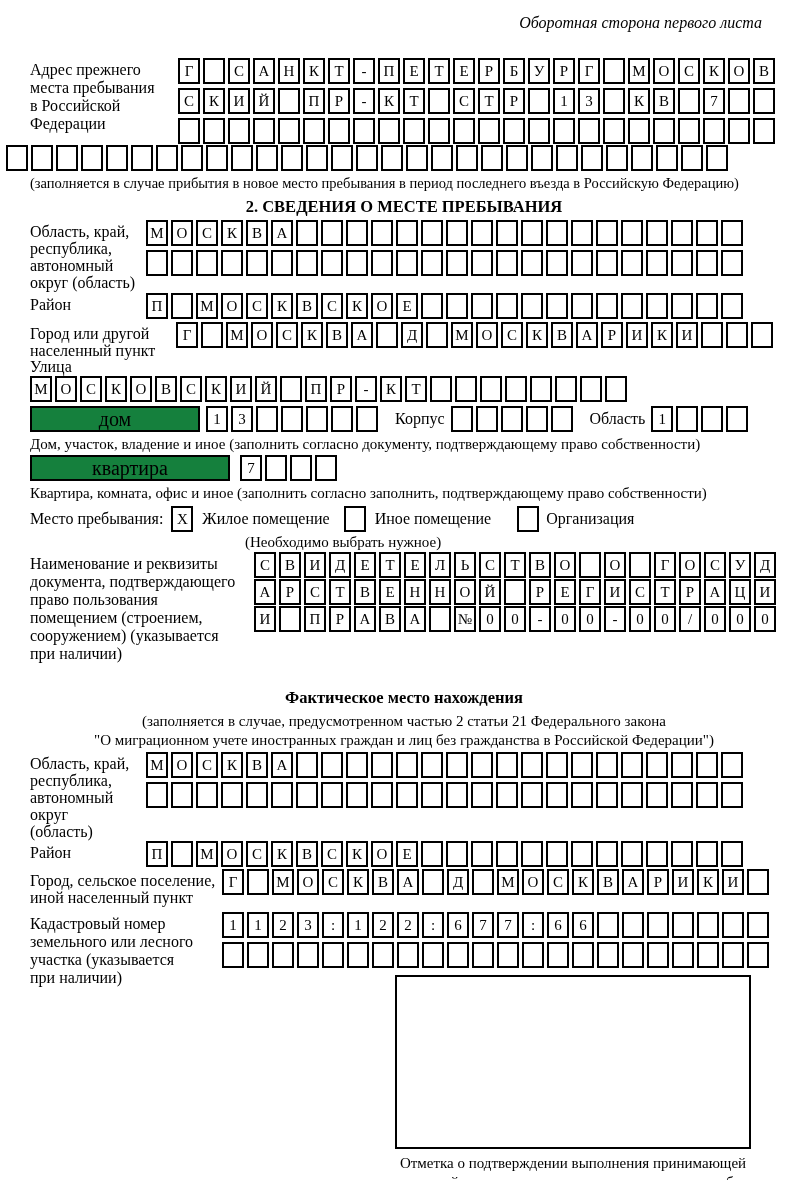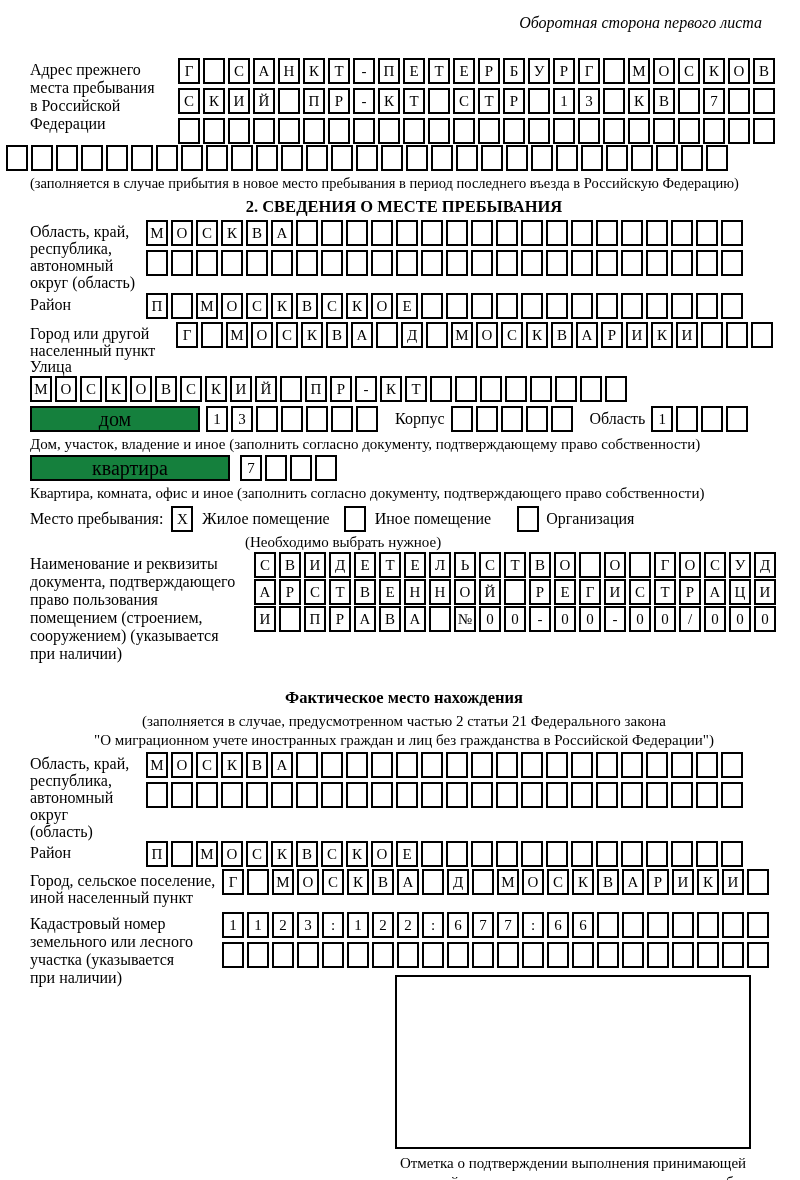--- a/index.html
+++ b/index.html
@@ -373,21 +373,21 @@
 
   <div class="inline-row mt2">
     <div class="widebox wb200">квартира</div>
     <div class="boxes">
         <span class="cbox">7</span>
         <span class="cbox"></span>
         <span class="cbox"></span>
         <span class="cbox"></span>
       </div>
   </div>
-  <div class="caption-l">Квартира, комната, офис и иное (заполнить согласно документу, подтверждающего право собственности)</div>
+  <div class="caption-l">Квартира, комната, офис и иное (заполнить согласно заполнить, подтверждающему право собственности)</div>
 
   <div class="stay-row">
     <span class="stay-lbl">Место пребывания:</span>
     <span class="boxes">
         <span class="cbox">X</span>
       </span>
     <span class="opt-lbl">Жилое помещение</span>
     <span class="boxes">
         <span class="cbox"></span>
       </span>

